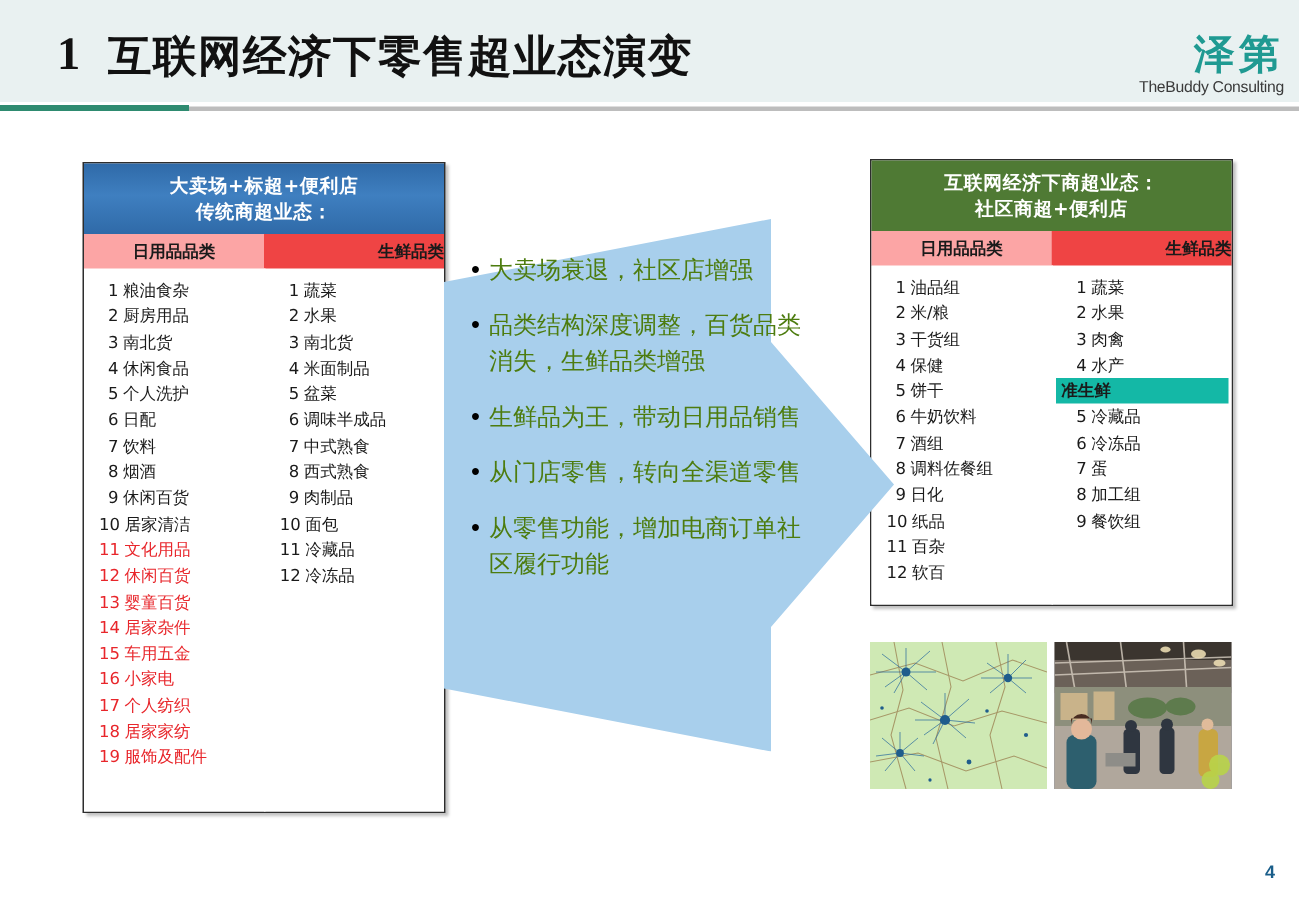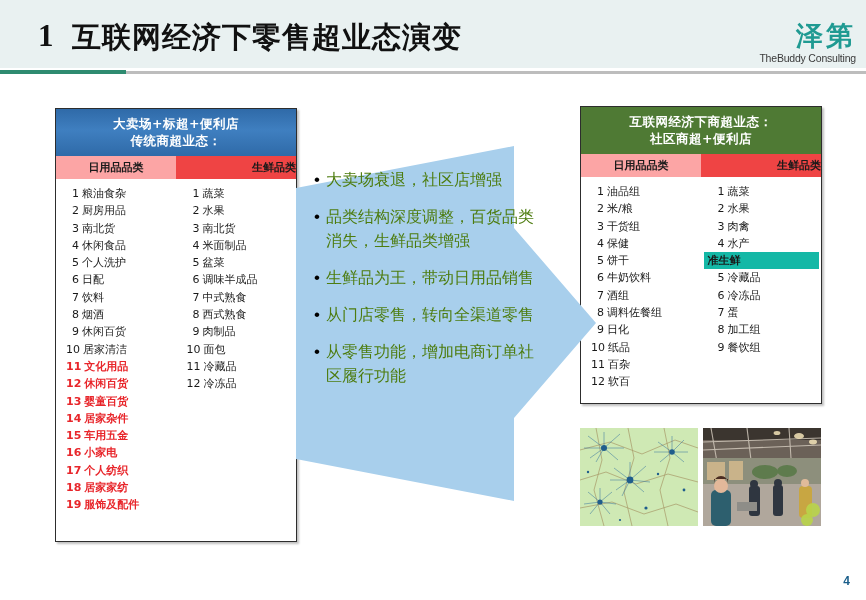--- a/index.html
+++ b/index.html
@@ -71,21 +71,21 @@
 
   .cols{display:flex;width:100%;background:#fff;}
   .col{flex:1;padding:6px 0 8px 0;}
   .col-left-cell{border-right:1px solid #ffffff;}
   .item{
     font-size:11px;line-height:17.3px;color:#1a1a1a;
     padding-left:10px;white-space:nowrap;
     font-family:"DejaVu Sans","Liberation Sans",sans-serif;
   }
   .item .num{display:inline-block;min-width:13px;text-align:right;margin-right:3px;}
-  .item.red{color:#e8262b;font-weight:bold;}
+  .item.red{color:#e8262b;font-weight:normal;}
   .subgroup{
     font-size:11px;line-height:17.3px;font-weight:bold;color:#1a1a1a;
     background:#14b8a6;padding-left:4px;margin-left:2px;margin-right:2px;
     font-family:"DejaVu Sans","Liberation Sans",sans-serif;
   }
   .tbl-left .col{min-height:348px;}
   .tbl-right .col{min-height:212px;}
 
   
   .arrow-wrap{position:absolute;left:296px;top:146px;width:300px;height:355px;}

